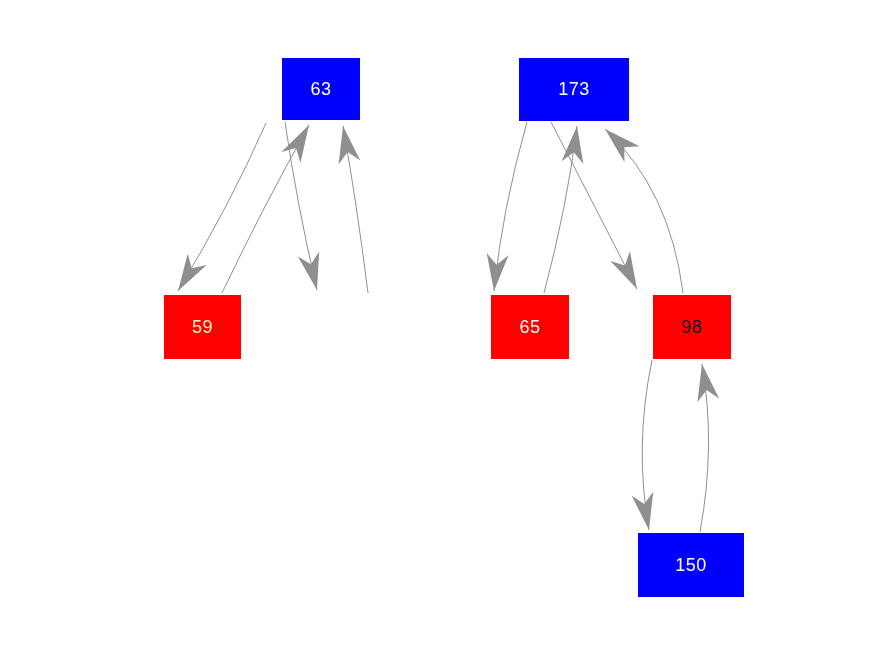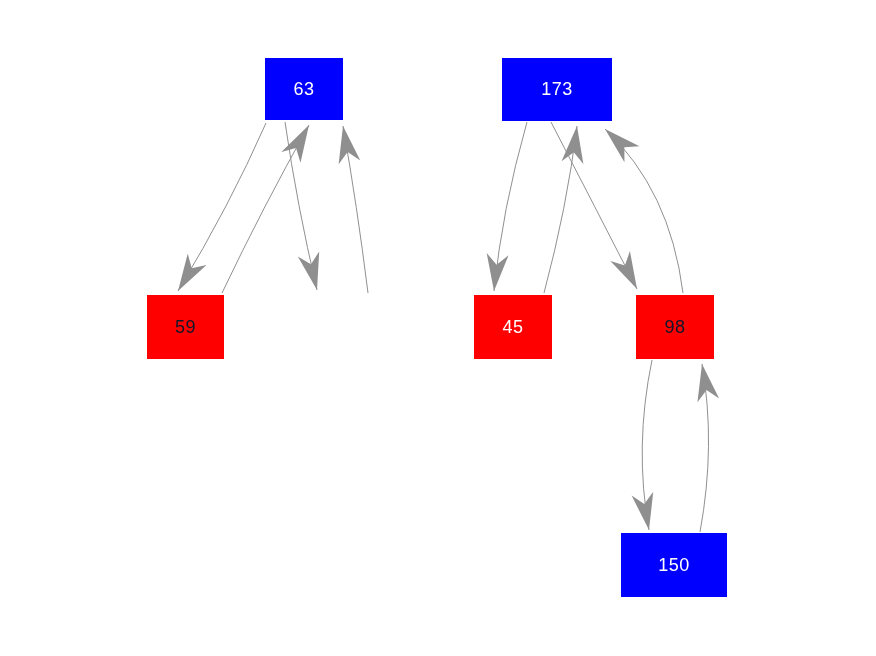--- a/index.html
+++ b/index.html
@@ -28,20 +28,21 @@
     top: 0;
     width: 876px;
     height: 656px;
   }
   .node {
     position: absolute;
     display: flex;
     align-items: center;
     justify-content: center;
     box-sizing: border-box;
+    margin-left: 17px;
   }
   .node span {
     font-size: 18px;
     letter-spacing: 0.5px;
   }
 </style>
 </head>
 <body>
 
 <div class="canvas">
@@ -65,24 +66,24 @@
       </g>
   </svg>
   <div id="node-layer">
       <div class="node" style="left: 265px; top: 58px; width: 78px; height: 62px; background: rgb(0, 0, 255);">
         <span style="color: rgb(255, 255, 255);">63</span>
       </div>
       <div class="node" style="left: 502px; top: 58px; width: 110px; height: 63px; background: rgb(0, 0, 255);">
         <span style="color: rgb(255, 255, 255);">173</span>
       </div>
       <div class="node" style="left: 147px; top: 295px; width: 77px; height: 64px; background: rgb(255, 0, 0);">
-        <span style="color: #0f172a;">59</span>
+        <span style="color: #fef9c3;">59</span>
       </div>
       <div class="node" style="left: 474px; top: 295px; width: 78px; height: 64px; background: rgb(255, 0, 0);">
-        <span style="color: rgb(255, 255, 255);">45</span>
+        <span style="color: rgb(255, 255, 255);">65</span>
       </div>
       <div class="node" style="left: 636px; top: 295px; width: 78px; height: 64px; background: rgb(255, 0, 0);">
         <span style="color: #0f172a;">98</span>
       </div>
       <div class="node" style="left: 621px; top: 533px; width: 106px; height: 64px; background: rgb(0, 0, 255);">
         <span style="color: rgb(255, 255, 255);">150</span>
       </div>
     </div>
 </div>
 

